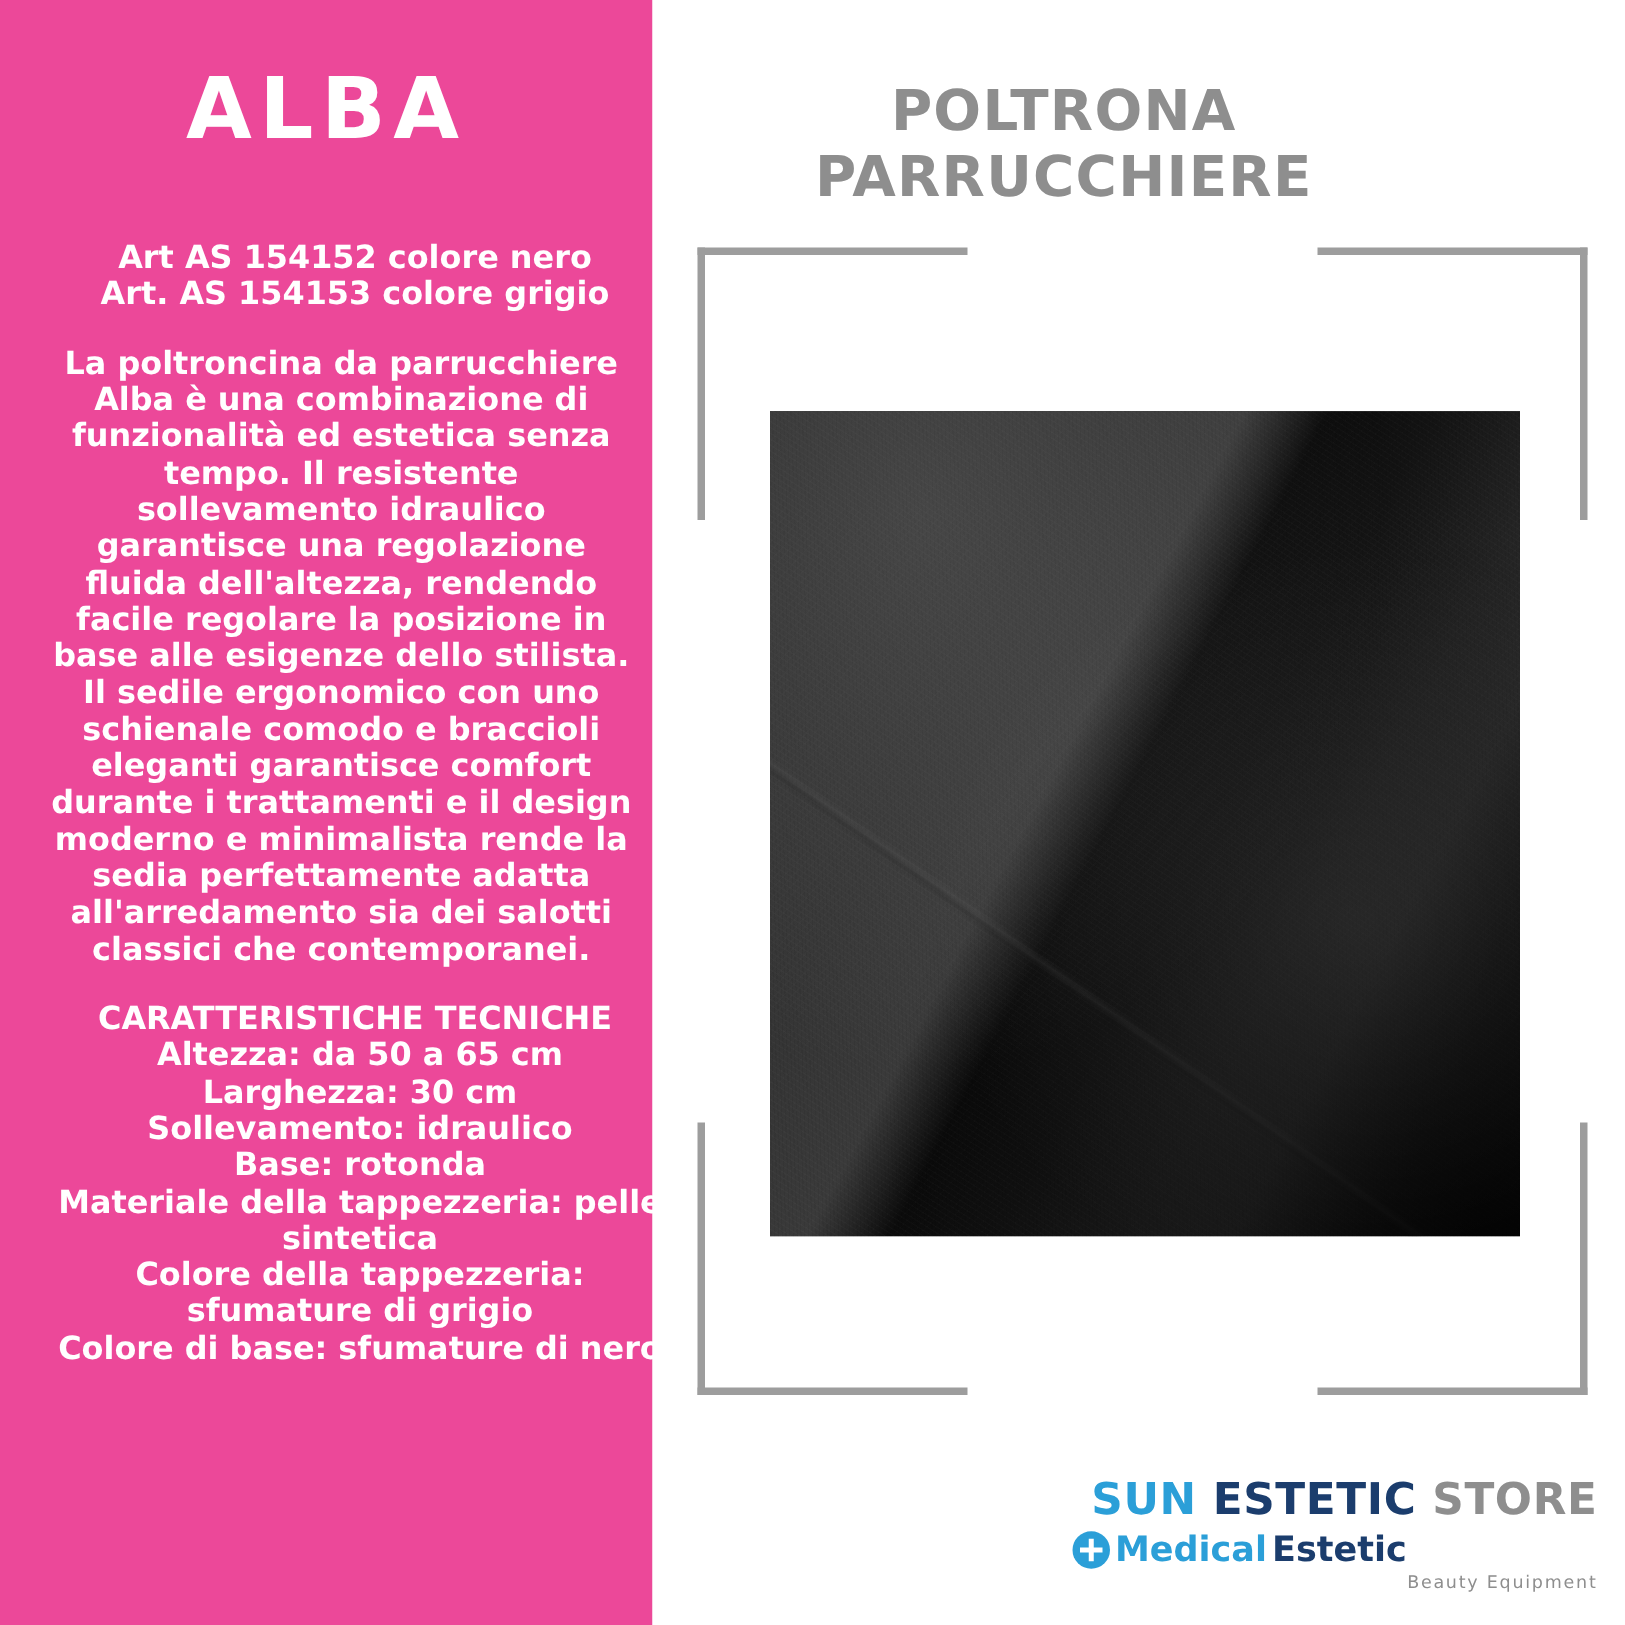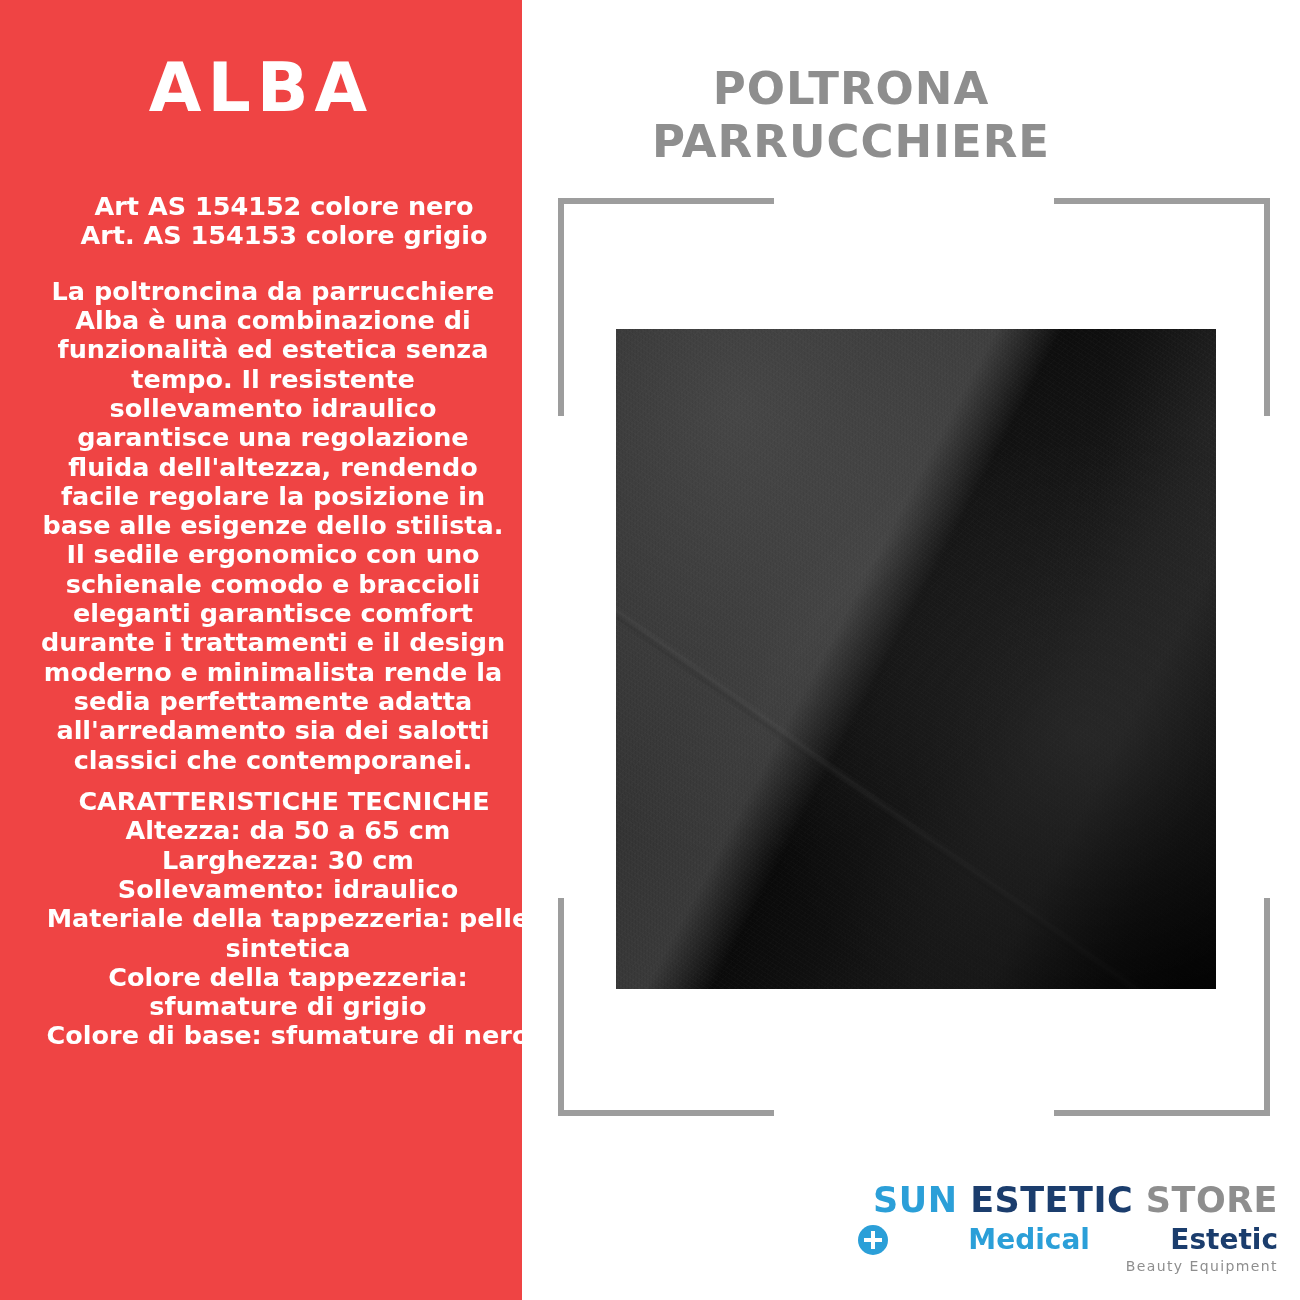--- a/index.html
+++ b/index.html
@@ -15,21 +15,21 @@
     position: relative;
   }
 
   
   #left-panel {
     position: absolute;
     left: 0;
     top: 0;
     width: 522px;
     height: 1300px;
-    background: #ef4444;
+    background: #ec4899;
   }
 
   #brand-logo {
     position: absolute;
     left: 0;
     top: 48px;
     width: 522px;
     text-align: center;
     color: #ffffff;
     font-family: "DejaVu Sans", sans-serif;
@@ -52,21 +52,21 @@
   }
 
   .codes-line { white-space: nowrap; }
 
   #desc-paragraph {
     margin-top: 26px;
     width: 470px;
   }
 
   #tech-title {
-    margin-top: 12px;
+    margin-top: 26px;
   }
 
   .spec-line { width: 500px; }
 
   
   #right-panel {
     position: absolute;
     left: 522px;
     top: 0;
     width: 778px;
@@ -197,23 +197,23 @@
     letter-spacing: 0.5px;
     line-height: 1.05;
   }
   #logo-sun { color: #2b9fd8; text-align: center; }
   #logo-estetic { color: #1b3d6d; }
   #logo-store { color: #8e8e8e; }
 
   #logo-line2 {
     margin-top: 4px;
     display: flex;
-    justify-content: space-between;
+    justify-content: flex-start;
     align-items: center;
-    gap: 14px;
+    gap: 4px;
   }
   #medical-cross-icon {
     width: 30px;
     height: 30px;
     border-radius: 50%;
     background: #2b9fd8;
     position: relative;
     display: inline-block;
   }
   #medical-cross-icon:before,
@@ -256,20 +256,21 @@
     <div class="codes-line">Art AS 154152 colore nero</div>
     <div class="codes-line">Art. AS 154153 colore grigio</div>
 
     <div id="desc-paragraph">La poltroncina da parrucchiere Alba è una combinazione di funzionalità ed estetica senza tempo. Il resistente sollevamento idraulico garantisce una regolazione fluida dell'altezza, rendendo facile regolare la posizione in base alle esigenze dello stilista. Il sedile ergonomico con uno schienale comodo e braccioli eleganti garantisce comfort durante i trattamenti e il design moderno e minimalista rende la sedia perfettamente adatta all'arredamento sia dei salotti classici che contemporanei.</div>
 
     <div id="tech-title">CARATTERISTICHE TECNICHE</div>
 
     <div class="spec-line">Altezza: da 50 a 65 cm</div>
     <div class="spec-line">Larghezza: 30 cm</div>
     <div class="spec-line">Sollevamento: idraulico</div>
+    <div class="spec-line">Base: rotonda</div>
     <div class="spec-line">Materiale della tappezzeria: pelle sintetica</div>
     <div class="spec-line">Colore della tappezzeria: sfumature di grigio</div>
     <div class="spec-line">Colore di base: sfumature di nero</div>
   </div>
 
 </div>
 
 <div id="right-panel">
 
   <div id="headline">POLTRONA PARRUCCHIERE</div>

